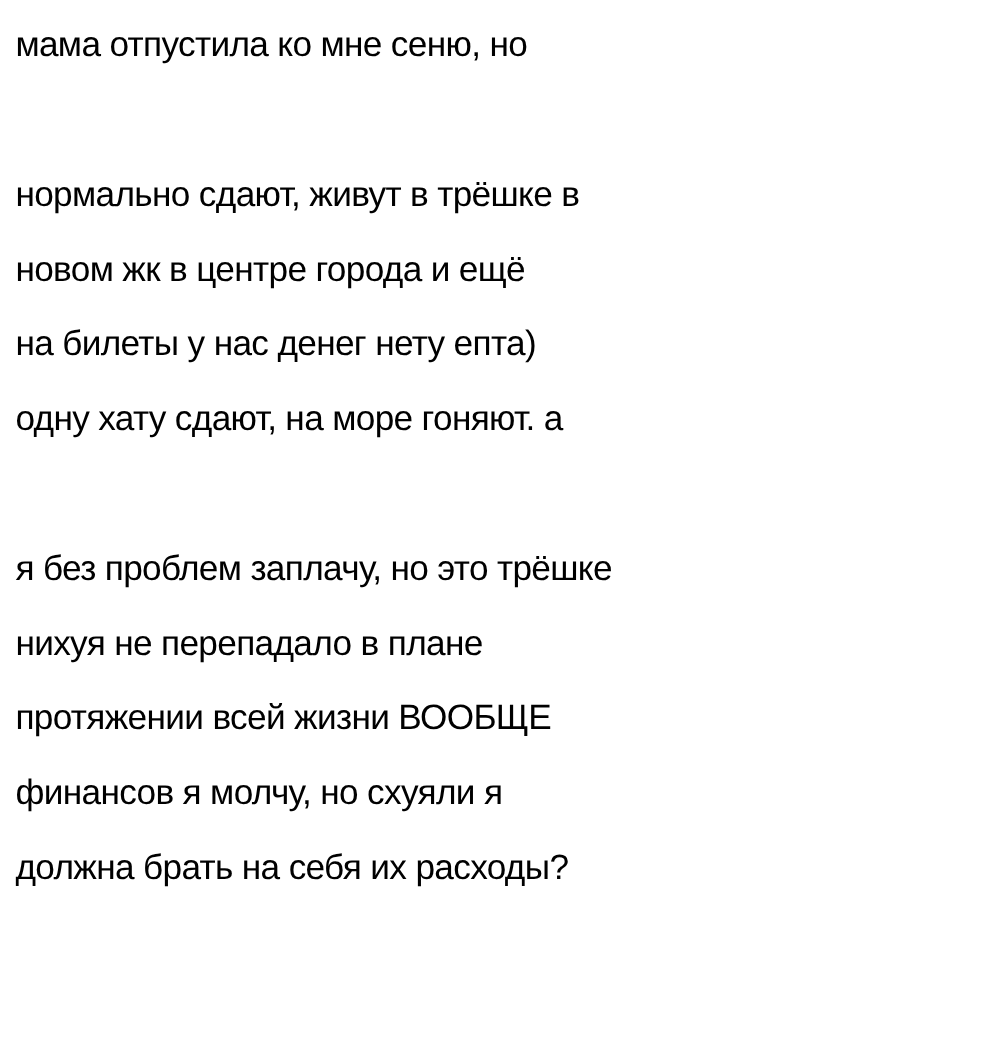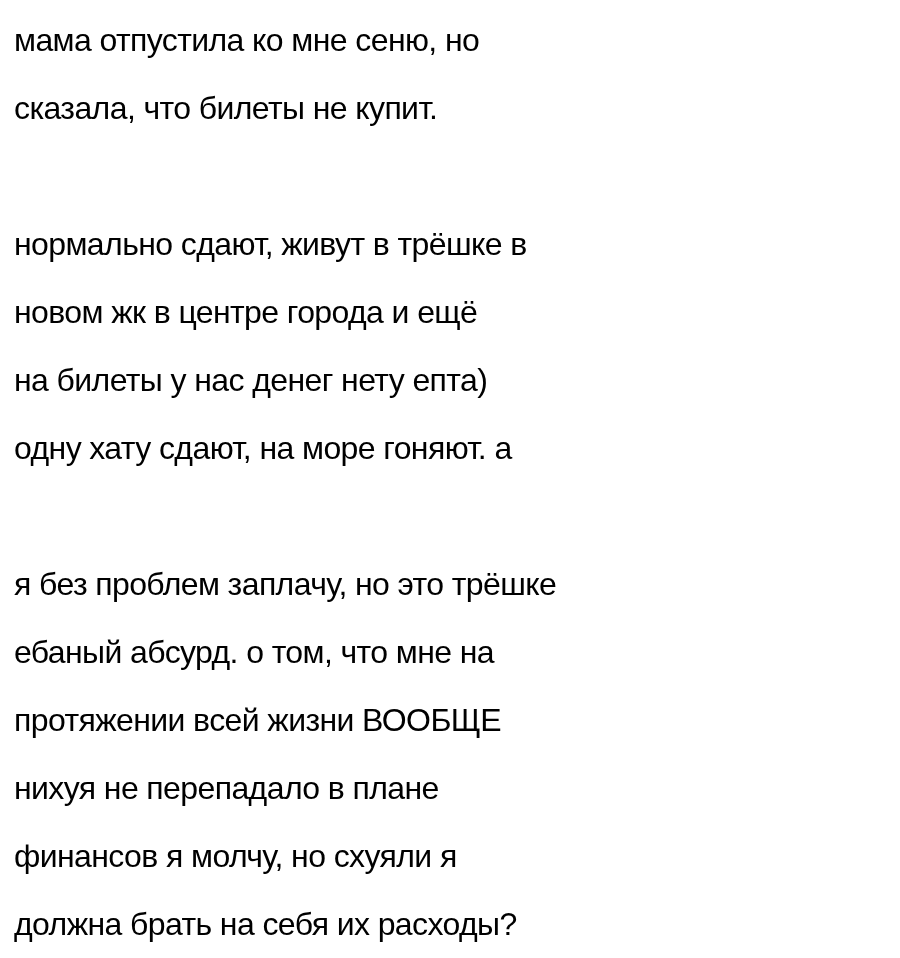--- a/index.html
+++ b/index.html
@@ -31,32 +31,30 @@
       white-space: nowrap;
     }
   </style>
 </head>
 <body>
 
 <div class="post">
 
   <div class="paragraph">
     <div class="text-line">мама отпустила ко мне сеню, но</div>
-    <div class="text-line">сказала, что билеты не купит.</div>
   </div>
 
   <div class="paragraph">
     <div class="text-line">нормально сдают, живут в трёшке в</div>
     <div class="text-line">новом жк в центре города и ещё</div>
     <div class="text-line">на билеты у нас денег нету епта)</div>
     <div class="text-line">одну хату сдают, на море гоняют. а</div>
   </div>
 
   <div class="paragraph">
     <div class="text-line">я без проблем заплачу, но это трёшке</div>
-    <div class="text-line">ебаный абсурд. о том, что мне на</div>
+    <div class="text-line">нихуя не перепадало в плане</div>
     <div class="text-line">протяжении всей жизни ВООБЩЕ</div>
-    <div class="text-line">нихуя не перепадало в плане</div>
     <div class="text-line">финансов я молчу, но схуяли я</div>
     <div class="text-line">должна брать на себя их расходы?</div>
   </div>
 
 </div>
 
 </body></html>

